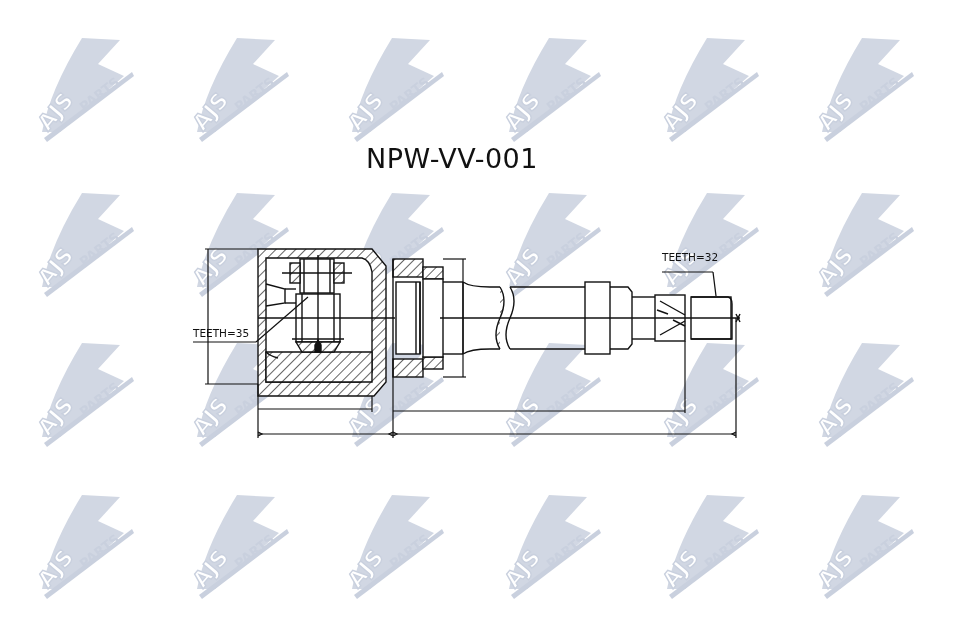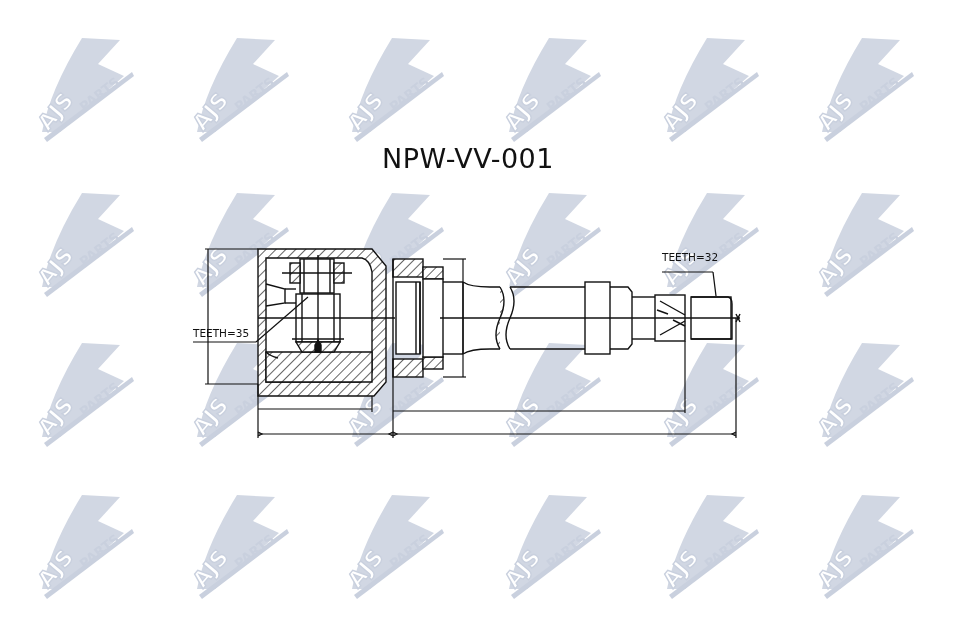--- a/index.html
+++ b/index.html
@@ -1,19 +1,19 @@
 <!DOCTYPE html>
 <html><head>
 <meta charset="utf-8">
 <style>
   html, body { margin: 0; padding: 0; }
   body { width: 960px; height: 640px; background: #ffffff; position: relative; overflow: hidden; font-family: "DejaVu Sans", sans-serif; }
   #stage { position: absolute; left: 0; top: 0; width: 960px; height: 640px; }
   .wm { position: absolute; width: 130px; height: 130px; }
-  .title { position: absolute; left: 16px; width: 904px; top: 143px; text-align: center; font-family: "DejaVu Sans", sans-serif; font-size: 27px; color: #111; letter-spacing: 0.5px; }
+  .title { position: absolute; left: 0; width: 904px; top: 143px; text-align: center; font-family: "DejaVu Sans", sans-serif; font-size: 27px; color: #111; letter-spacing: 0.5px; }
   .lbl { position: absolute; font-family: "DejaVu Sans", sans-serif; font-size: 10.5px; color: #111; }
   svg text { font-family: "DejaVu Sans", sans-serif; }
 </style>
 </head>
 <body>
 
 <div id="stage">
   <div id="watermarks">
       <svg class="wm" viewBox="0 0 130 130" style="left: 20px; top: 20px;">
         <g fill="#c9d0de">

